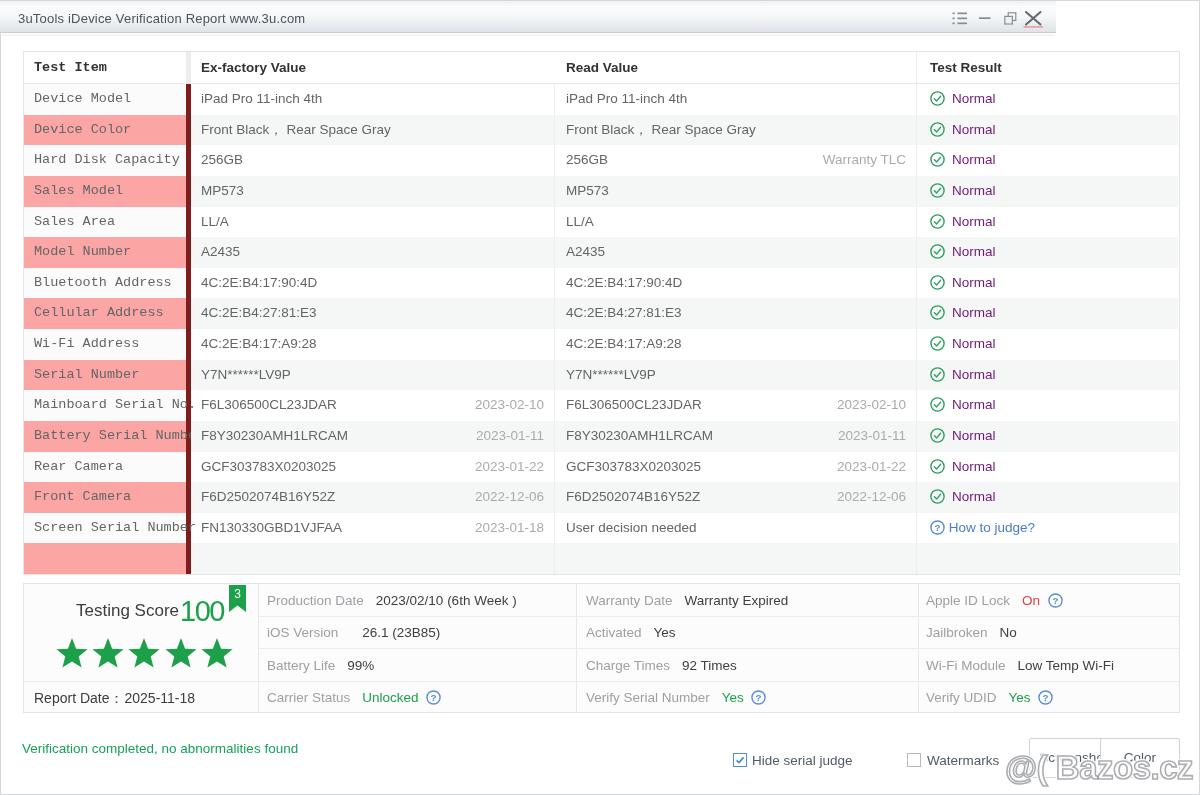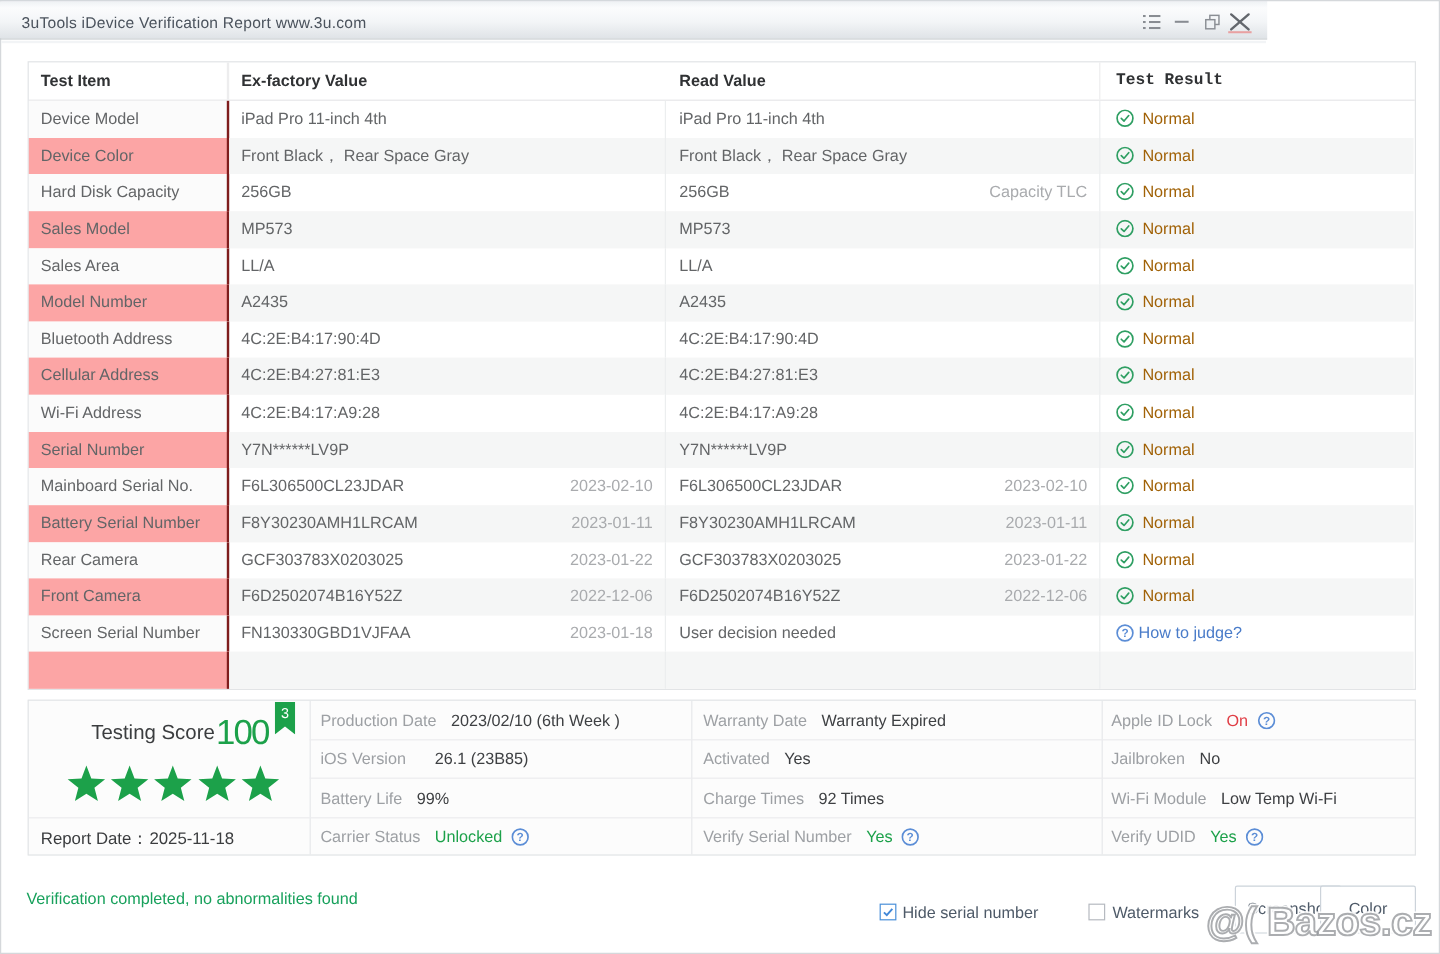--- a/index.html
+++ b/index.html
@@ -10,33 +10,33 @@
   border-top:1px solid #d4d8dc; border-bottom:1px solid #c9cdd1; }
 .titlebar:after { content:""; position:absolute; left:1px; right:1px; top:33px; height:2px; background:#f2f4f6; }
 .title { position:absolute; left:18px; top:10px; font-size:13px; color:#4b535d; letter-spacing:.2px; }
 .tbicons { position:absolute; right:0; top:0; }
 
 .tbl { position:absolute; left:23px; top:51px; width:1157px; border:1px solid #e2e4e6; background:#fff; }
 .hrow { display:flex; height:32px; border-bottom:1px solid #e6e7e9; }
 .hrow > div { font-weight:bold; font-size:13.5px; color:#303234; line-height:32px; }
 .row { display:flex; height:30.625px; font-size:13.5px; color:#636567; }
 .row > div { line-height:30.6px; white-space:nowrap; }
-.c1 { width:167px; padding-left:10px; background:#fbfbfb; border-right:2px solid #7f1d1d; }
+.c1 { width:167px; padding-left:10px; background:#fbfbfb; border-right:5px solid #7f1d1d;font-family:Liberation Mono, monospace; }
 .c2 { width:363px; padding-left:10px; padding-right:10px; display:flex; justify-content:space-between; }
 .c3 { width:362px; padding-left:11px; padding-right:10px; display:flex; justify-content:space-between;
       border-left:1px solid #eceeef; }
 .c4 { width:262px; padding-left:13px; border-left:1px solid #eceeef; }
 .row.even .c1 { background:#fca5a5; }
 .row.even .c2, .row.even .c3, .row.even .c4 { background:#f5f6f6; }
 .hrow .c1 { background:transparent; border-color:#ededee; }
 .hrow .c3 { background:transparent; border-left:none; padding-left:12px; }
-.hrow .c4 { background:transparent; border-color:#ededee;font-family:Liberation Mono, monospace; }
+.hrow .c4 { background:transparent; border-color:#ededee; }
 .date { color:#a9abae; }
 .nicon { vertical-align:-3px; margin-right:7px; }
-.normal { color:#a16207;margin-top:48px; }
+.normal { color:#701a75;margin-top:48px; }
 .judge { color:#4a7cc9; }
 
 .sum { position:absolute; left:23px; top:583px; width:1157px; height:130px; border:1px solid #e2e4e6;
        background:#fcfcfc; font-size:13.5px; }
 .scell { position:absolute; white-space:nowrap; }
 .slabel { color:#9da0a4; }
 .sval { color:#3e4043; }
 .vline { position:absolute; top:0; bottom:0; width:1px; background:#e7e8ea; }
 .hline { position:absolute; left:0; right:0; height:1px; background:#ebecee; }
 .status { position:absolute; left:22px; top:741px; font-size:13.5px; color:#18a15c; }
@@ -104,21 +104,21 @@
         </svg><span class="normal">Normal</span></div>
     </div>
 <div class="row">
       <div class="c1">Hard Disk Capacity</div>
       <div class="c2">
         <span>256GB</span>
         <span></span>
       </div>
       <div class="c3">
         <span>256GB</span>
-        <span class="date">Capacity TLC</span>
+        <span class="date">Warranty TLC</span>
       </div>
       <div class="c4"><svg class="nicon" width="15" height="15" viewBox="0 0 15 15">
           <circle cx="7.5" cy="7.5" r="6.6" fill="none" stroke="#2f9f63" stroke-width="1.4"></circle>
           <path d="M4.4 7.7 L6.7 9.9 L10.6 5.3" fill="none" stroke="#2f9f63" stroke-width="1.4" stroke-linecap="round" stroke-linejoin="round"></path>
         </svg><span class="normal">Normal</span></div>
     </div>
 <div class="row even">
       <div class="c1">Sales Model</div>
       <div class="c2">
         <span>MP573</span>
@@ -367,21 +367,21 @@
           <circle cx="8" cy="8" r="7" fill="none" stroke="#5b8dd6" stroke-width="1.5"></circle>
           <text x="8" y="11.6" text-anchor="middle" font-size="10.5" font-weight="bold" font-family="Liberation Sans, sans-serif" fill="#5b8dd6">?</text>
         </svg></span></div>
 </div>
 <div class="status">Verification completed, no abnormalities found</div>
 <div class="cb" style="left:733px; top:753px; border:1px solid #4a90d9;">
     <svg width="12" height="12" viewBox="0 0 12 12" style="display:block;margin:0 auto">
       <path d="M2.6 6.3 L5 8.6 L9.6 3.4" fill="none" stroke="#4288d8" stroke-width="1.6"></path>
     </svg>
   </div>
-<div class="cblabel" style="left:752px; top:753px;">Hide serial number</div>
+<div class="cblabel" style="left:752px; top:753px;">Hide serial judge</div>
 <div class="cb" style="left:907px; top:753px; border:1px solid #b6bac0;"></div>
 <div class="cblabel" style="left:927px; top:753px;">Watermarks</div>
 <div class="btn" style="left:1004px; width:89px;margin-left:25px;">Screenshot</div>
 <div class="btn" style="left:1100px; width:80px;">Color</div>
 <div class="wm">
     <span class="wm1">@( Bazos.cz</span>
     <span class="wm2">@( Bazos.cz</span>
   </div>
 
 </body></html>

